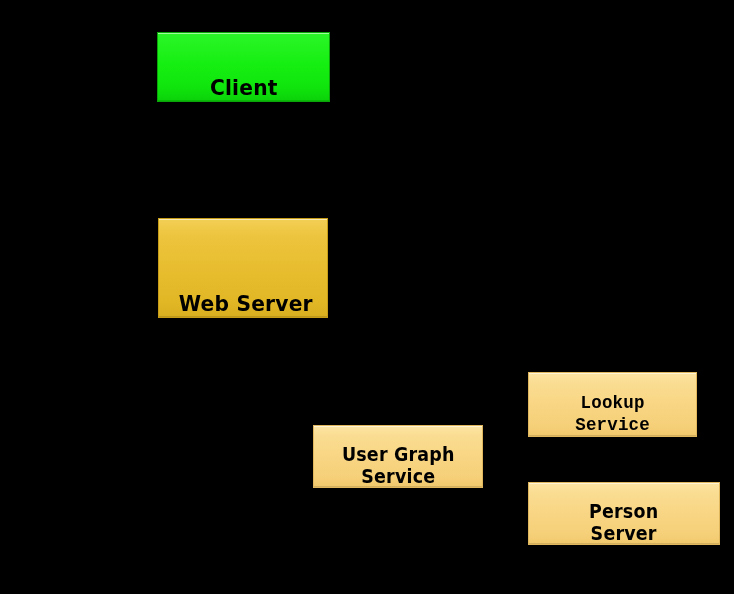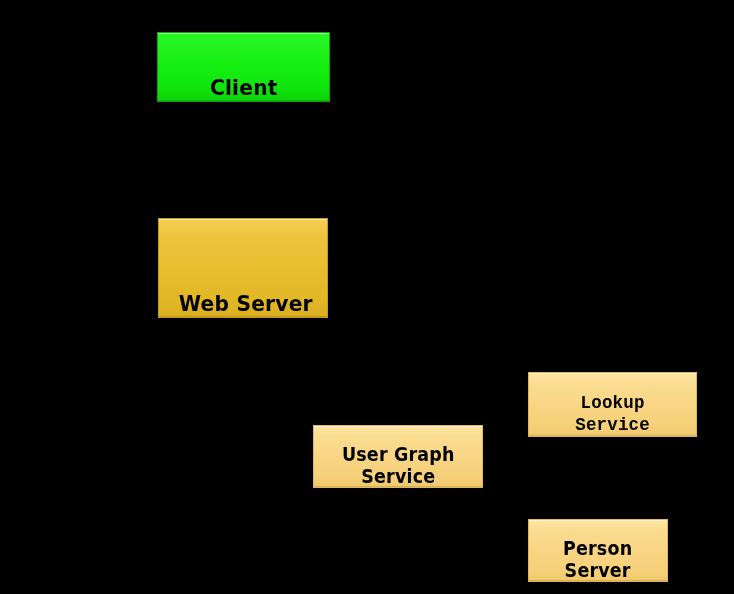--- a/index.html
+++ b/index.html
@@ -96,18 +96,18 @@
     <span class="label">Lookup
 Service</span>
   </div>
 
   <div class="node tan fs-19" style="left:285px; top:425px; width:170px; height:63px;margin-left:28px;">
     <span class="label">User Graph
 Service</span>
   </div>
 
 
-  <div class="node tan fs-19" style="left:528px; top:482px; width:140px; height:63px;margin-top:37px;">
+  <div class="node tan fs-19" style="left:528px; top:482px; width:192px; height:63px;">
     <span class="label">Person
 Server</span>
   </div>
 
 </div>
 
 </body></html>

